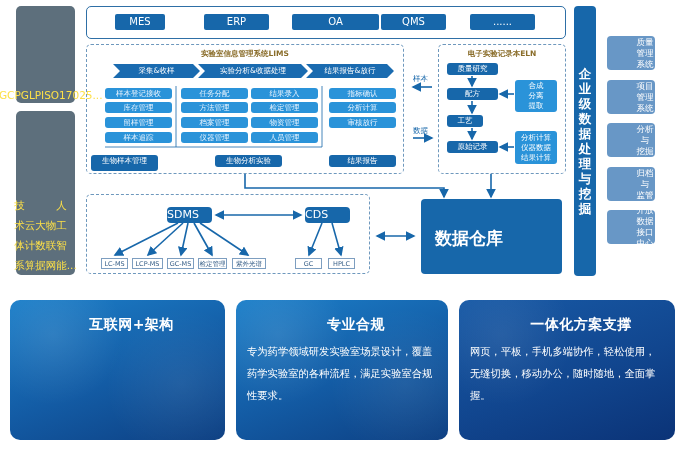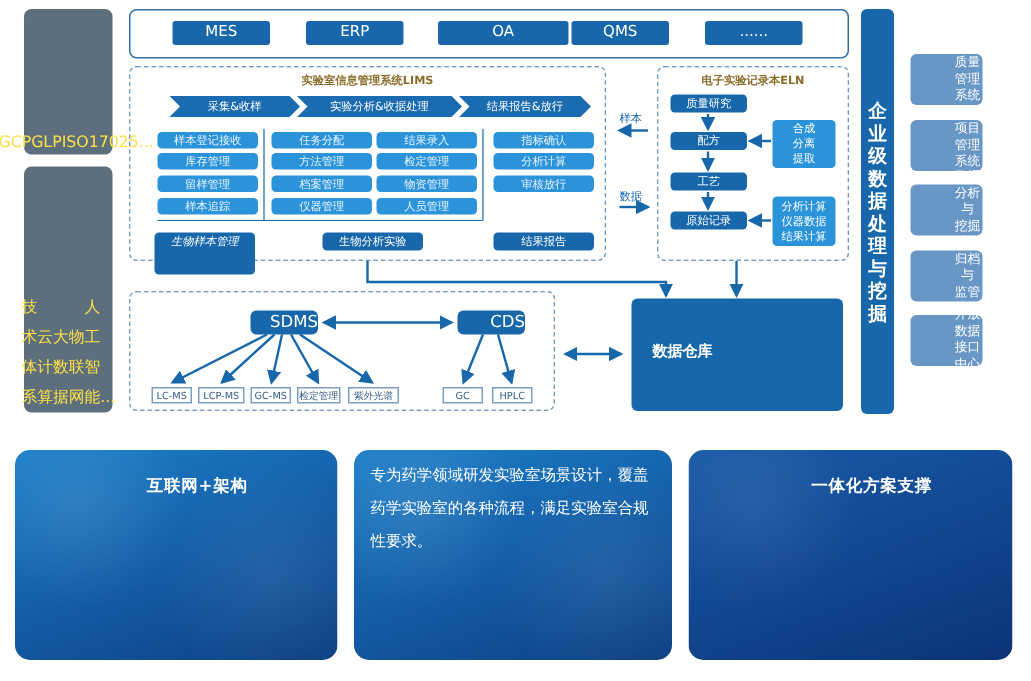--- a/index.html
+++ b/index.html
@@ -13,26 +13,26 @@
   .dashed { border: 1px dashed #6e98bd; border-radius: 5px; }
   .title-gold { color: #8a6d2a; font-weight: bold; font-size: 7.5px; text-align: center; }
   .chev { height: 14px; color: #fff; font-size: 7.5px; line-height: 14px; text-align: center; background: #1a6bb0; clip-path: polygon(0 0, calc(100% - 7px) 0, 100% 50%, calc(100% - 7px) 100%, 0 100%, 7px 50%); }
   .pill { background: #2a93d9; color: #e9f4ff; font-size: 7.5px; line-height: 11px; height: 11px; text-align: center; border-radius: 3px; }
   .pill.dark { background: #1767aa; color: #fff; }
   .eln-box { background: #1767aa; color: #fff; font-size: 7.5px; text-align: center; border-radius: 3px; }
   .eln-side { background: #2a93d9; color: #fff; font-size: 7.5px; line-height: 10px; text-align: center; border-radius: 3px; display: flex; flex-direction: column; justify-content: center; }
   .vbar { background: #1767aa; border-radius: 4px; color: #fff; font-weight: bold; font-size: 12.5px; display: flex; flex-direction: column; align-items: center; justify-content: center; }
   .vbar span { display: block; line-height: 15px; }
   .side-box { background: #6897c6; border-radius: 4px; color: #fff; font-size: 8.5px; line-height: 11px; text-align: center; display: flex; flex-direction: column; justify-content: center; padding-left: 28px; }
-  .node { background: #1767aa; color: #fff; border-radius: 4px; text-align: right; font-size: 11px; line-height: 16px; height: 16px; }
+  .node { background: #1767aa; color: #fff; border-radius: 4px; text-align: left; font-size: 11px; line-height: 16px; height: 16px; }
   .inst { border: 1px solid #7d9ec0; color: #355d86; font-size: 6.5px; text-align: center; line-height: 10px; height: 11px; background: #fff; }
   .dw { background: #1767aa; border-radius: 4px; color: #fff; }
   .card { border-radius: 10px; color: #fff; overflow: hidden; background: radial-gradient(circle at 20% 25%, rgba(255,255,255,0.10), transparent 35%), radial-gradient(circle at 80% 60%, rgba(255,255,255,0.07), transparent 40%), linear-gradient(160deg, #1c7fc9 0%, #135ba4 55%, #0d3f82 100%); }
   .card.c3 { background: radial-gradient(circle at 20% 25%, rgba(255,255,255,0.08), transparent 35%), linear-gradient(160deg, #185aa6 0%, #11468f 55%, #0b3377 100%); }
-  .card h3 { font-size: 11px; font-weight: bold; text-align: center; margin-top: 16px; letter-spacing: 0.5px; padding-left: 28px; }
+  .card h3 { font-size: 14px; font-weight: bold; text-align: center; margin-top: 16px; letter-spacing: 0.5px; padding-left: 28px; }
   .card p { font-size: 10.3px; line-height: 22px; margin: 6px 12px 0 11px; }
   .lbl { font-size: 7.5px; color: #1767aa; }
   svg.lines { position: absolute; left: 0; top: 0; pointer-events: none; }
 </style>
 </head>
 <body>
 
 <div class="abs gray-panel" style="left:16px;top:6px;width:59px;height:97px;">
   <span>合规体系</span>
   <span>GCP</span>
@@ -43,21 +43,21 @@
 <div class="abs gray-panel tech" style="left:16px;top:111px;width:59px;height:164px;">
   <span>技术体系</span>
   <span>云计算</span>
   <span>大数据</span>
   <span>物联网</span>
   <span>人工智能</span>
   <span>...</span>
 </div>
 
 <div class="abs top-frame" style="left:86px;top:6px;width:480px;height:33px;"></div>
-<div class="abs top-btn" style="left:115px;top:14px;width:65px;">MES</div>
+<div class="abs top-btn" style="left:115px;top:14px;width:50px;">MES</div>
 <div class="abs top-btn" style="left:204px;top:14px;width:65px;">ERP</div>
 <div class="abs top-btn" style="left:292px;top:14px;width:87px;">OA</div>
 <div class="abs top-btn" style="left:381px;top:14px;width:65px;">QMS</div>
 <div class="abs top-btn" style="left:470px;top:14px;width:65px;">......</div>
 
 <div class="abs dashed" style="left:86px;top:44px;width:318px;height:130px;"></div>
 <div class="abs title-gold" style="left:86px;top:49px;width:318px;">实验室信息管理系统LIMS</div>
 <div class="abs chev" style="left:113px;top:64px;width:87px;">采集&amp;收样</div>
 <div class="abs chev" style="left:198px;top:64px;width:110px;">实验分析&amp;收据处理</div>
 <div class="abs chev" style="left:306px;top:64px;width:88px;">结果报告&amp;放行</div>
@@ -74,32 +74,32 @@
 
 <div class="abs pill" style="left:251px;top:88px;width:67px;">结果录入</div>
 <div class="abs pill" style="left:251px;top:102px;width:67px;">检定管理</div>
 <div class="abs pill" style="left:251px;top:117px;width:67px;">物资管理</div>
 <div class="abs pill" style="left:251px;top:132px;width:67px;">人员管理</div>
 
 <div class="abs pill" style="left:329px;top:88px;width:67px;">指标确认</div>
 <div class="abs pill" style="left:329px;top:102px;width:67px;">分析计算</div>
 <div class="abs pill" style="left:329px;top:117px;width:67px;">审核放行</div>
 
-<div class="abs pill dark" style="left:103px;top:155px;width:67px;height:28px;line-height:12px;font-style:italic;">生物样本管理</div>
+<div class="abs pill dark" style="left:91px;top:155px;width:67px;height:16px;line-height:12px;">生物样本管理</div>
 <div class="abs pill dark" style="left:215px;top:155px;width:67px;height:12px;line-height:12px;">生物分析实验</div>
 <div class="abs pill dark" style="left:329px;top:155px;width:67px;height:12px;line-height:12px;">结果报告</div>
 
 <div class="abs lbl" style="left:413px;top:74px;">样本</div>
 <div class="abs lbl" style="left:413px;top:126px;">数据</div>
 
 <div class="abs dashed" style="left:438px;top:44px;width:128px;height:130px;"></div>
 <div class="abs title-gold" style="left:438px;top:49px;width:128px;">电子实验记录本ELN</div>
 <div class="abs eln-box" style="left:447px;top:63px;width:51px;height:12px;line-height:12px;">质量研究</div>
 <div class="abs eln-box" style="left:447px;top:88px;width:51px;height:12px;line-height:12px;">配方</div>
-<div class="abs eln-box" style="left:447px;top:115px;width:51px;height:12px;line-height:12px;">工艺</div>
+<div class="abs eln-box" style="left:447px;top:115px;width:36px;height:12px;line-height:12px;">工艺</div>
 <div class="abs eln-box" style="left:447px;top:141px;width:51px;height:12px;line-height:12px;">原始记录</div>
 <div class="abs eln-side" style="left:515px;top:80px;width:42px;height:32px;">
   <span>合成</span>
   <span>分离</span>
   <span>提取</span>
 </div>
 <div class="abs eln-side" style="left:515px;top:131px;width:42px;height:33px;">
   <span>分析计算</span>
   <span>仪器数据</span>
   <span>结果计算</span>
@@ -144,21 +144,21 @@
 <div class="abs node" style="left:305px;top:207px;width:45px;">CDS</div>
 <div class="abs inst" style="left:101px;top:258px;width:27px;">LC-MS</div>
 <div class="abs inst" style="left:132px;top:258px;width:31px;">LCP-MS</div>
 <div class="abs inst" style="left:167px;top:258px;width:27px;">GC-MS</div>
 <div class="abs inst" style="left:198px;top:258px;width:29px;">检定管理</div>
 <div class="abs inst" style="left:232px;top:258px;width:34px;">紫外光谱</div>
 <div class="abs inst" style="left:295px;top:258px;width:27px;">GC</div>
 <div class="abs inst" style="left:328px;top:258px;width:27px;">HPLC</div>
 
 <div class="abs dw" style="left:421px;top:199px;width:141px;height:75px;">
-  <div class="abs" style="left:14px;top:28px;font-size:10px;font-weight:bold;">数据仓库</div>
+  <div class="abs" style="left:14px;top:28px;font-size:17px;font-weight:bold;">数据仓库</div>
 </div>
 
 <svg class="lines" width="687" height="454">
   <defs>
     <marker id="ah" markerWidth="6" markerHeight="6" refX="5" refY="3" orient="auto">
         <path d="M0,0 L6,3 L0,6 Z" fill="#1767aa"></path>
       </marker>
     <marker id="ahs" markerWidth="6" markerHeight="6" refX="1" refY="3" orient="auto">
         <path d="M6,0 L0,3 L6,6 Z" fill="#1767aa"></path>
       </marker>
@@ -195,17 +195,19 @@
     <line x1="176" y1="86" x2="176" y2="147"></line>
     <line x1="322" y1="86" x2="322" y2="147"></line>
     <line x1="105" y1="147" x2="322" y2="147"></line>
   </g>
 </svg>
 
 <div class="abs card" style="left:10px;top:300px;width:215px;height:140px;">
   <h3>互联网+架构</h3>
 </div>
 <div class="abs card" style="left:236px;top:300px;width:212px;height:140px;">
+  <h3>专业合规</h3>
   <p>专为药学领域研发实验室场景设计，覆盖药学实验室的各种流程，满足实验室合规性要求。</p>
 </div>
 <div class="abs card c3" style="left:459px;top:300px;width:216px;height:140px;">
   <h3>一体化方案支撑</h3>
+  <p>网页，平板，手机多端协作，轻松使用，无缝切换，移动办公，随时随地，全面掌握。</p>
 </div>
 
 </body></html>

